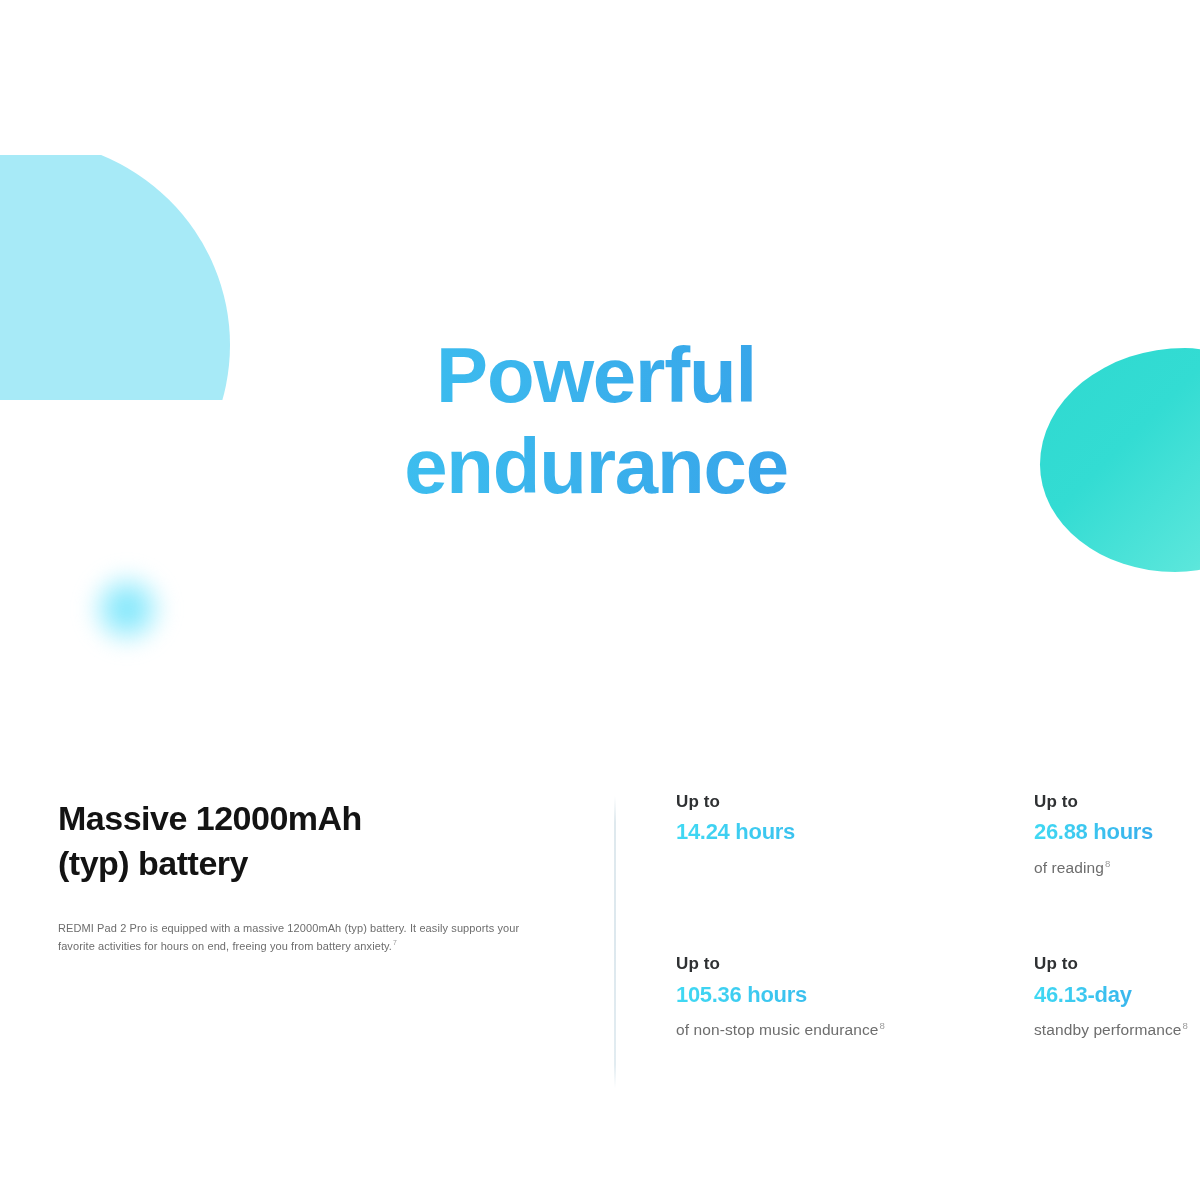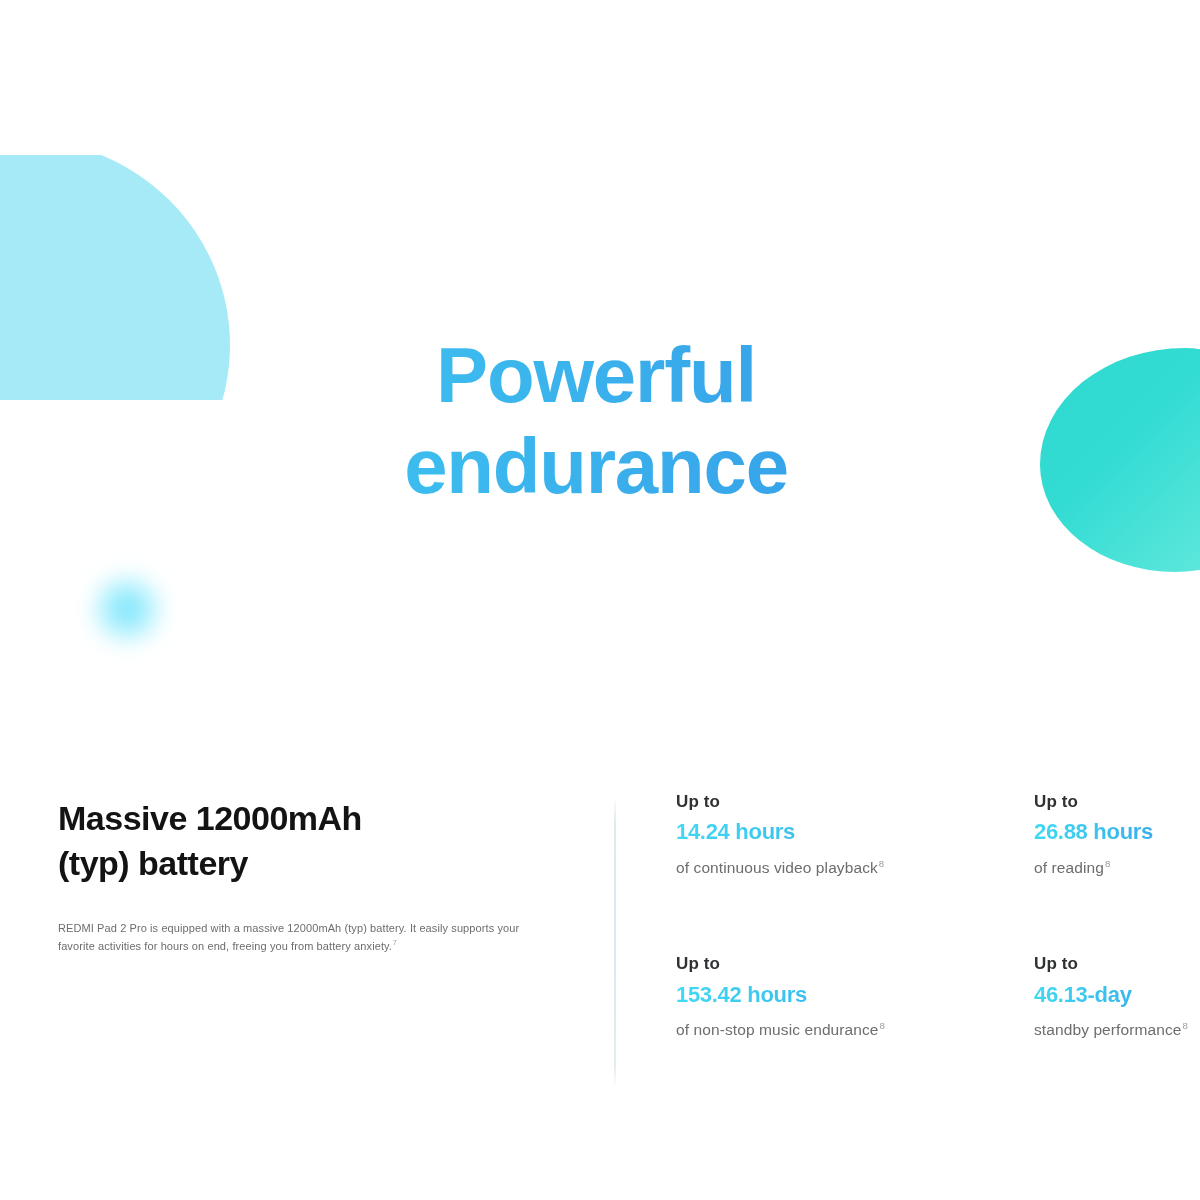--- a/index.html
+++ b/index.html
@@ -134,32 +134,31 @@
       <p class="left-body"><span>REDMI Pad 2 Pro is equipped with a massive 12000mAh (typ) battery. It easily supports your favorite activities for hours on end, freeing you from battery anxiety.</span><span class="sup">7</span></p>
     </div>
 
     <div class="divider"></div>
 
     <div class="stats-grid">
 
       <div class="stat">
         <div class="stat-label">Up to</div>
         <div class="stat-value">14.24 hours</div>
-        <div class="stat-desc"><span>of continuous video playback</span><span class="sup">8</span></div>
       </div>
 
       <div class="stat">
         <div class="stat-label">Up to</div>
         <div class="stat-value">26.88 hours</div>
         <div class="stat-desc"><span>of reading</span><span class="sup">8</span></div>
       </div>
 
       <div class="stat">
         <div class="stat-label">Up to</div>
-        <div class="stat-value">153.42 hours</div>
+        <div class="stat-value">105.36 hours</div>
         <div class="stat-desc"><span>of non-stop music endurance</span><span class="sup">8</span></div>
       </div>
 
       <div class="stat">
         <div class="stat-label">Up to</div>
         <div class="stat-value">46.13-day</div>
         <div class="stat-desc"><span>standby performance</span><span class="sup">8</span></div>
       </div>
 
     </div>

